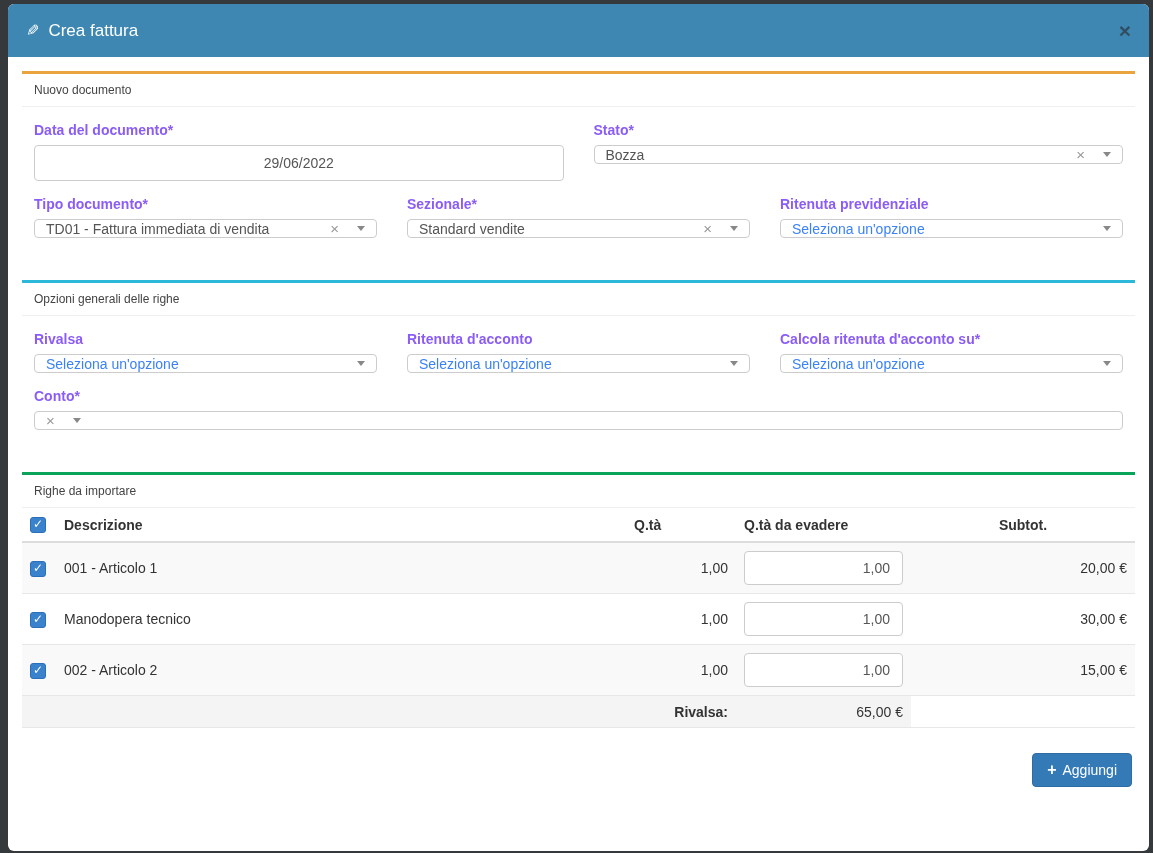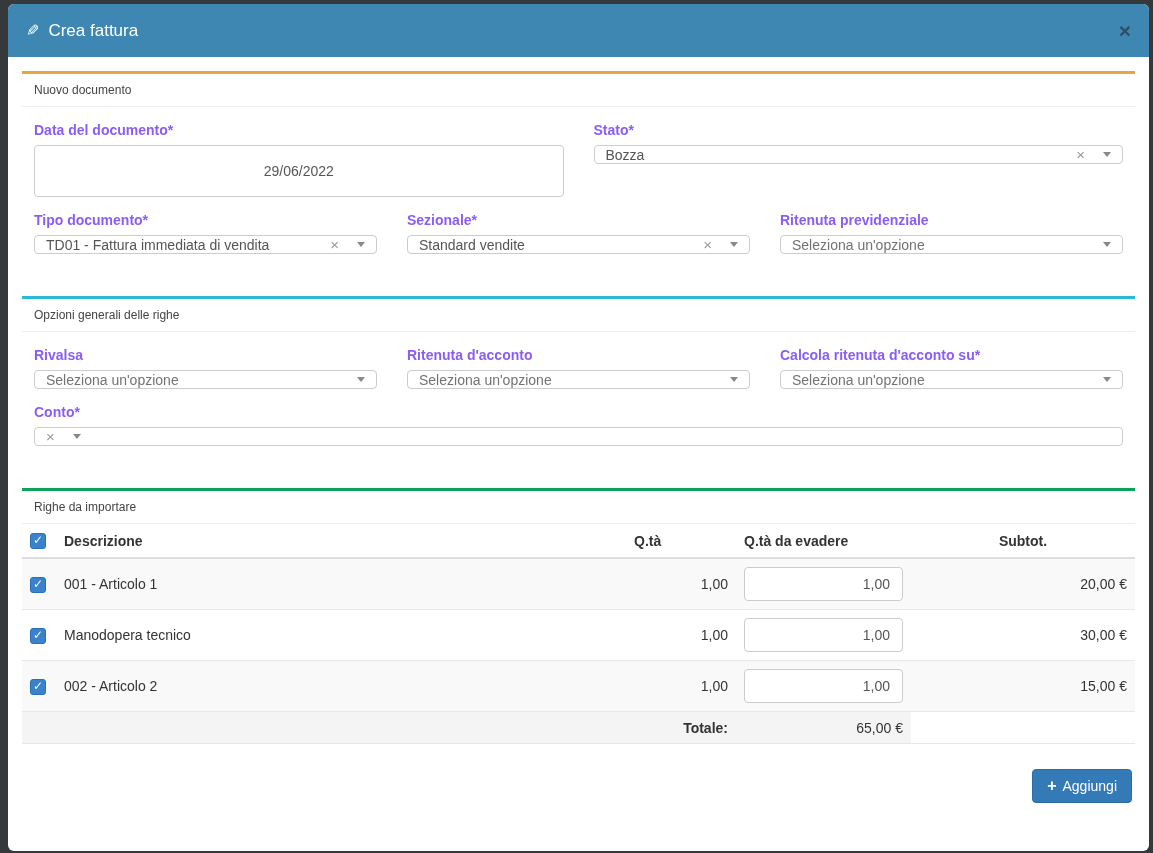--- a/index.html
+++ b/index.html
@@ -64,31 +64,31 @@
     height: 19px;
     border: 1px solid #ccc;
     border-radius: 4px;
     background: #fff;
     display: flex;
     align-items: center;
     padding: 0 11px;
     font-size: 14px;
   }
   .control .value { flex: 1; color: #555; white-space: nowrap; overflow: hidden; }
-  .control .value.placeholder { color: #737373; }
+  .control .value.placeholder { color: #3b82f6; }
   .clear-x { color: #999; font-size: 15px; margin-right: 18px; line-height: 1; cursor: pointer; }
   .caret {
     width: 0; height: 0;
     border-left: 4.5px solid transparent;
     border-right: 4.5px solid transparent;
     border-top: 5px solid #888;
     cursor: pointer;
   }
   input.text-input {
-    width: 100%; height: 52px;
+    width: 100%; height: 36px;
     border: 1px solid #ccc; border-radius: 4px;
     font-size: 14px; color: #555;
     text-align: center;
     font-family: inherit;
     outline: none;
     padding: 0 10px;
   }
   
   table.rows-table { width: 100%; border-collapse: collapse; font-size: 14px; color: #333; }
   .rows-table th { font-weight: 700; padding: 8px 8px; border-bottom: 2px solid #ddd; text-align: left; }
@@ -286,21 +286,21 @@
             <td>002 - Articolo 2</td>
             <td class="col-qta">1,00</td>
             <td class="col-evadere">
               <input class="qty-input" type="text" value="1,00" style="">
             </td>
             <td class="col-subtot">15,00 €</td>
           </tr>
         </tbody>
         <tfoot>
           <tr class="total-row">
-            <td colspan="3" class="total-label">Totale:</td>
+            <td colspan="3" class="total-label">Rivalsa:</td>
             <td class="total-value">65,00 €</td>
             <td class="blank-cell"></td>
           </tr>
         </tfoot>
       </table>
     </div>
 
     <div class="actions">
       <button class="btn-primary">
         <span class="plus">+</span>

